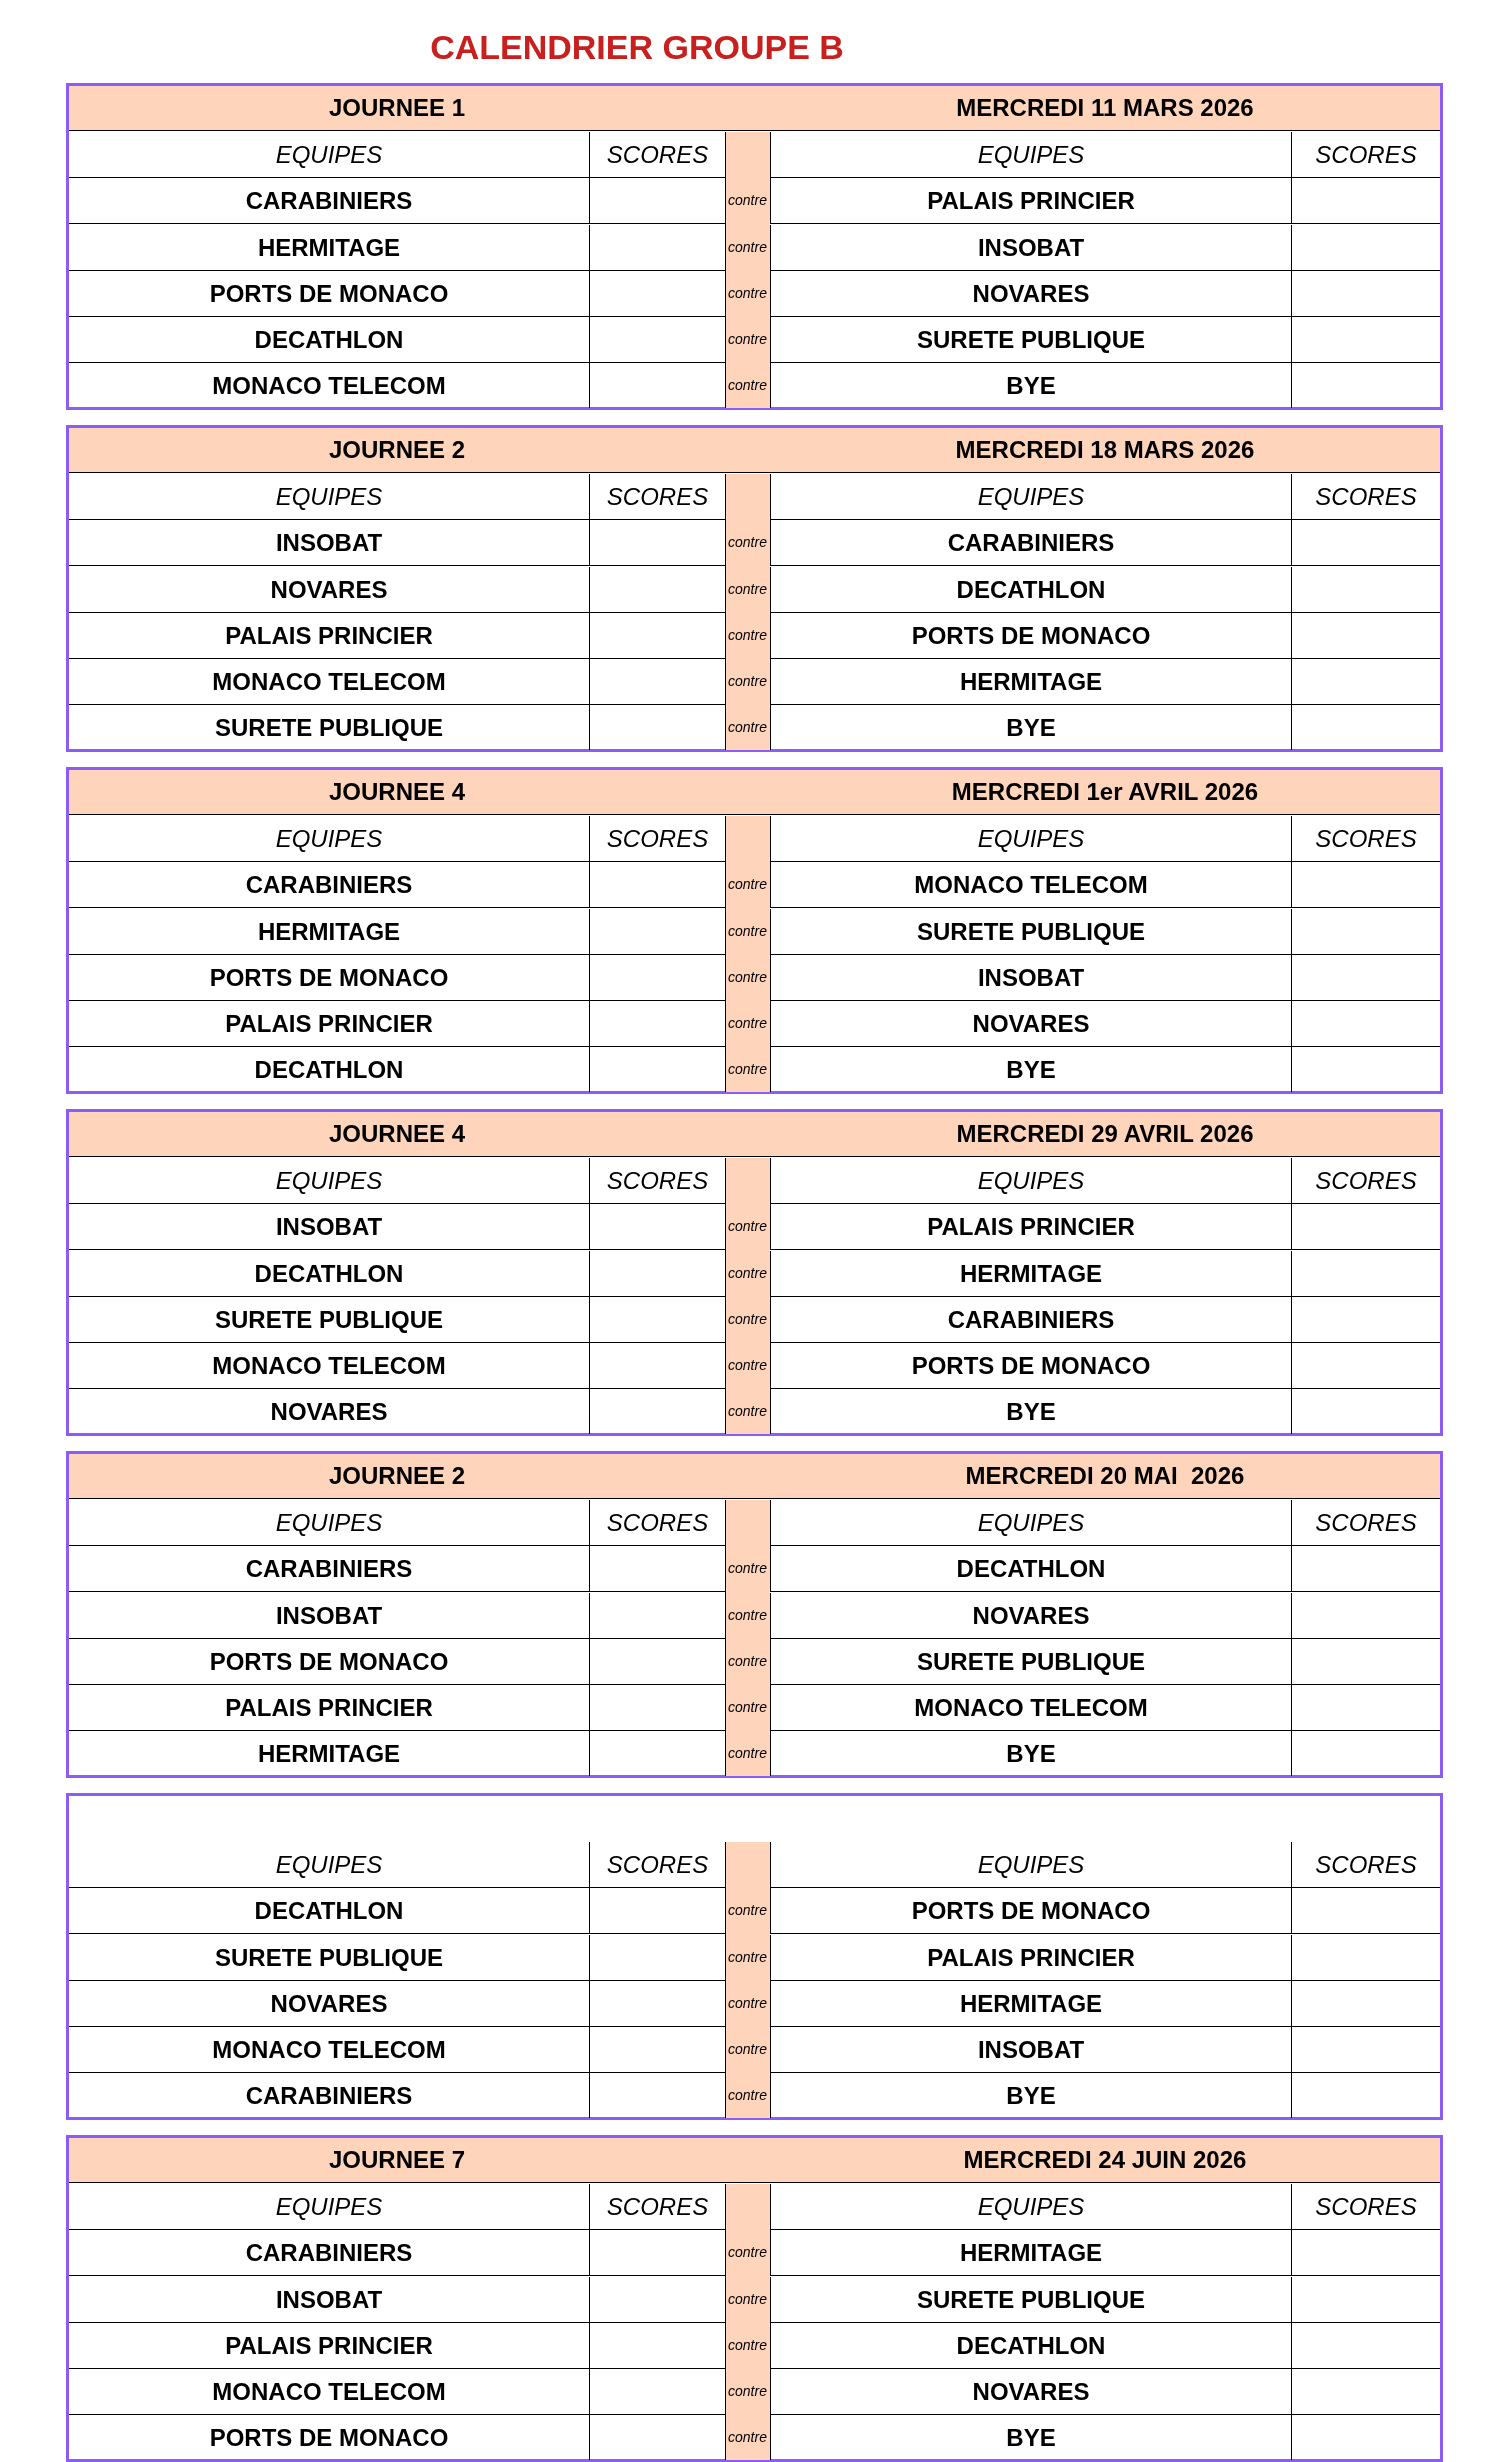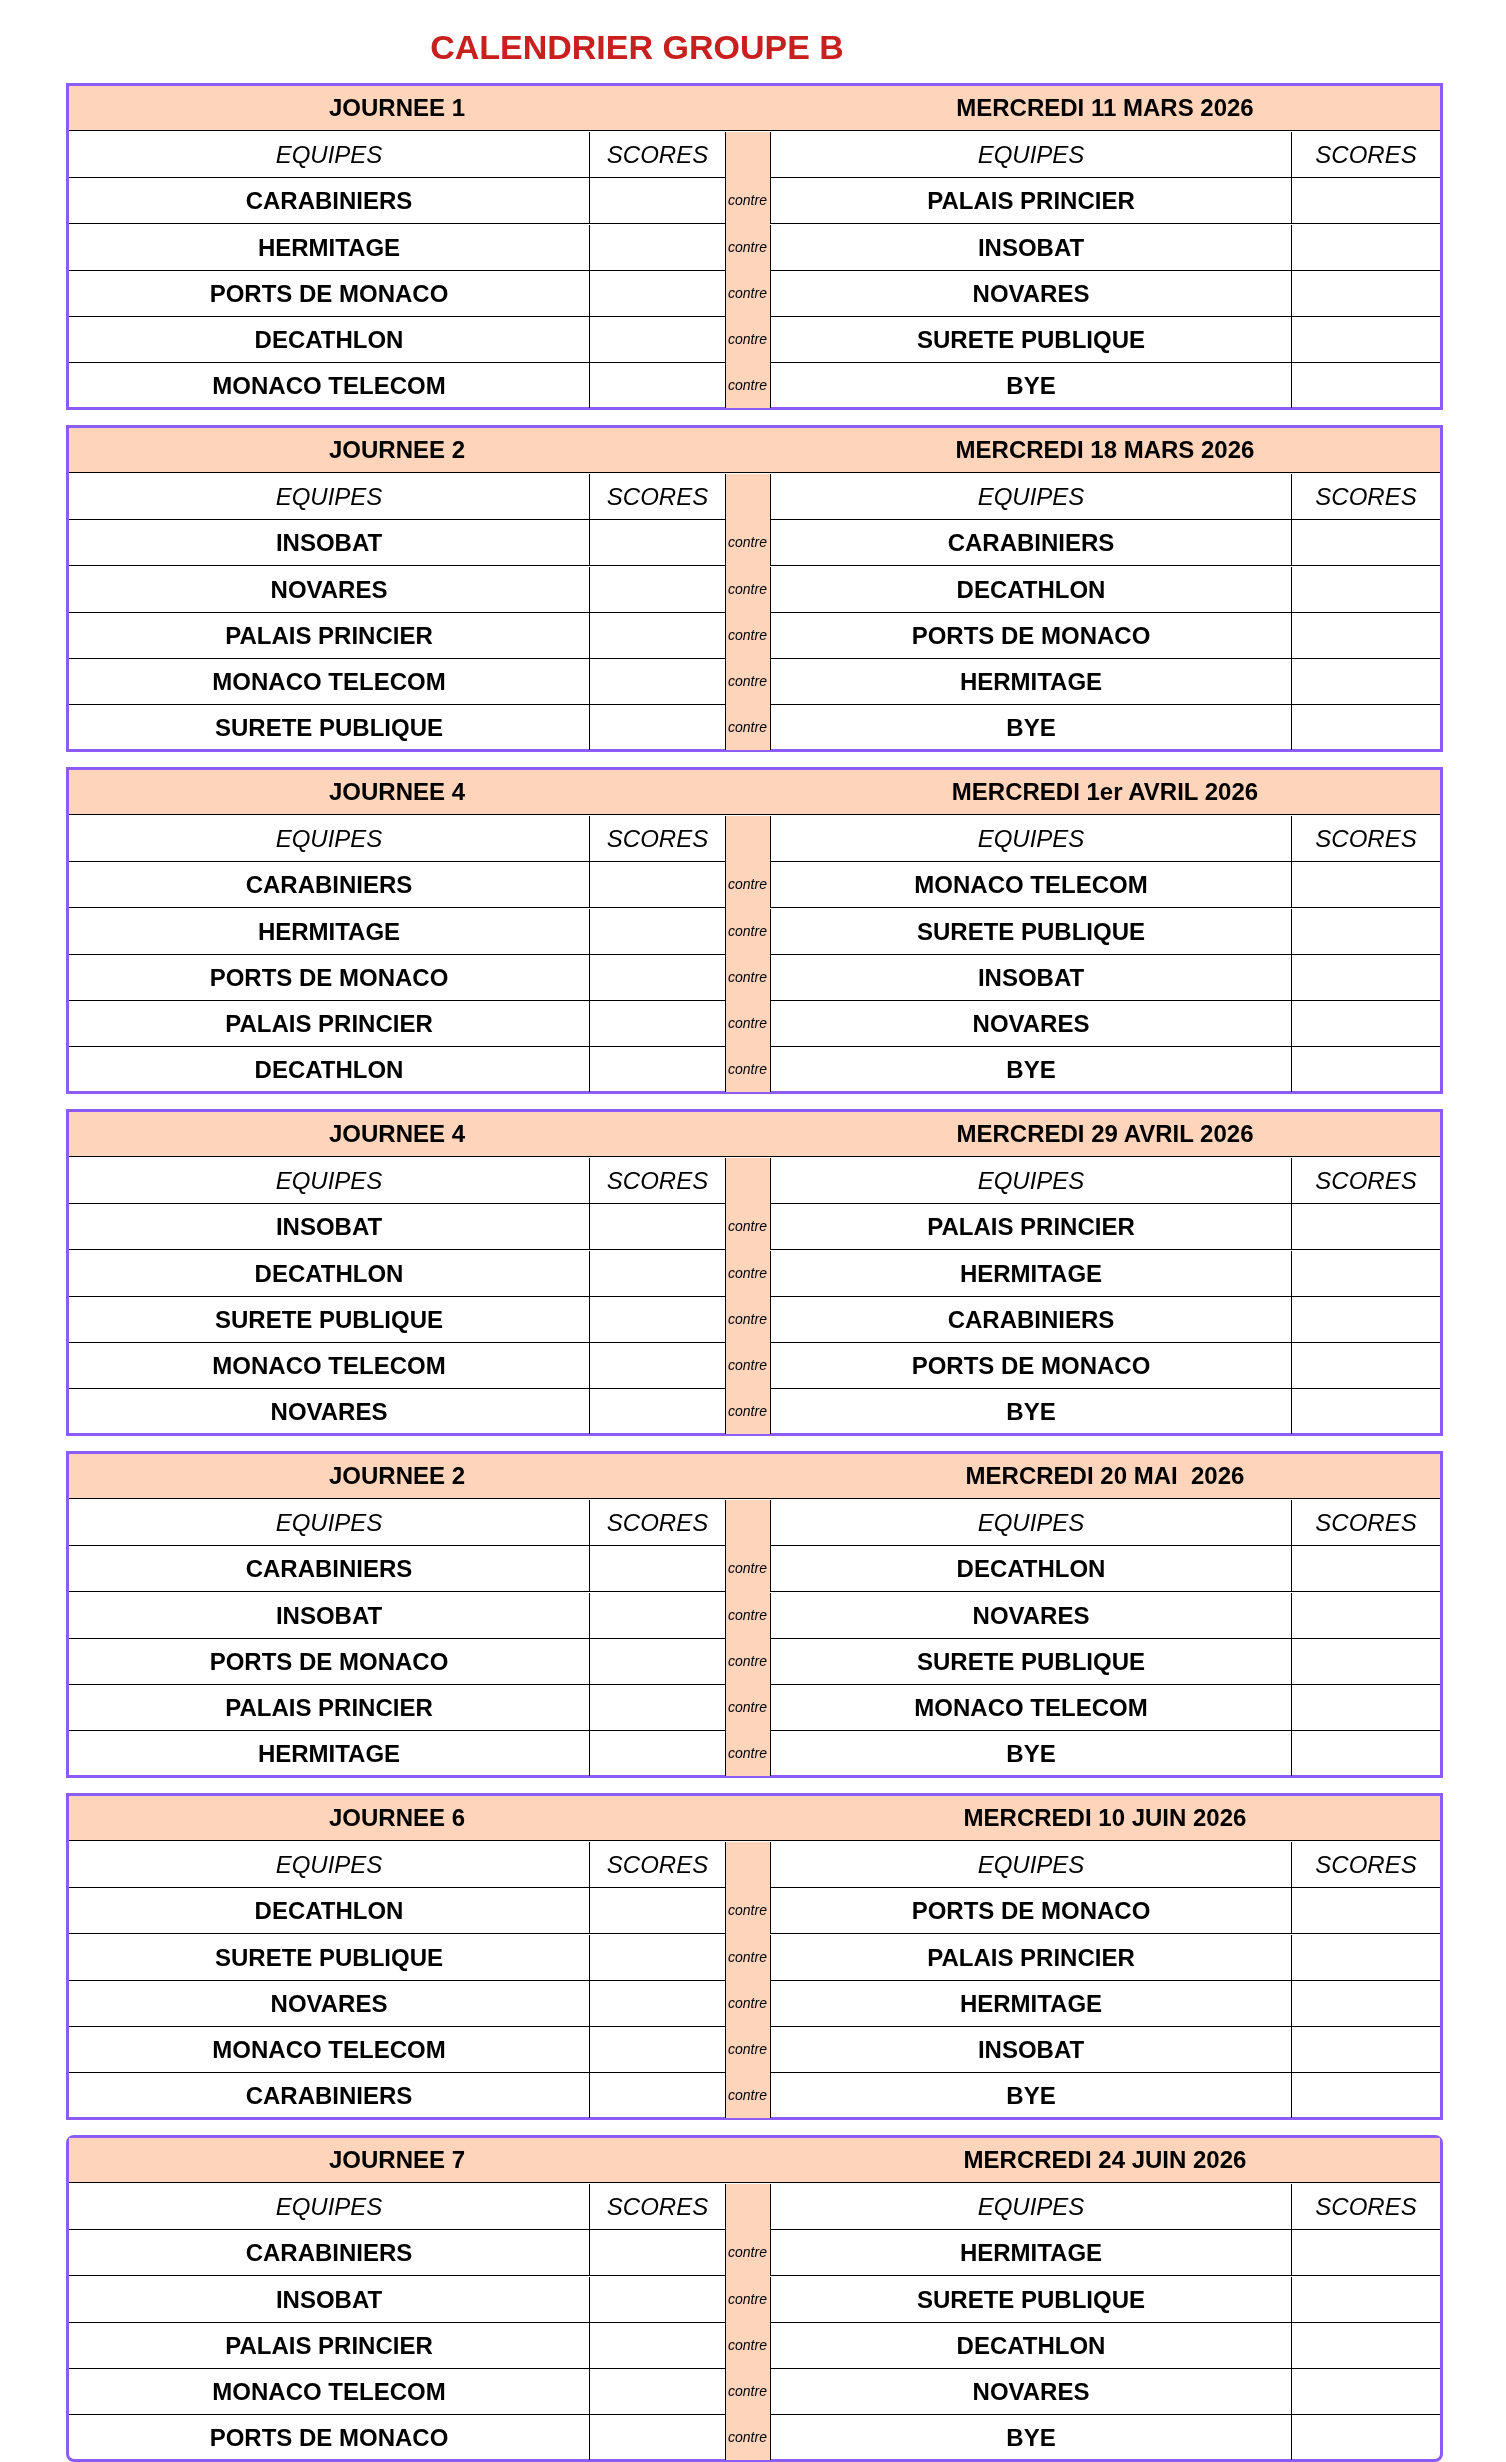--- a/index.html
+++ b/index.html
@@ -371,24 +371,20 @@
           <div class="contre" style="top: 46px;">contre</div>
           <div class="contre" style="top: 93px;">contre</div>
           <div class="contre" style="top: 139px;">contre</div>
           <div class="contre" style="top: 185px;">contre</div>
           <div class="contre" style="top: 231px;">contre</div>
         </div>
     </div>
   </div>
 
   <div class="journee" style="top: 1793px;">
-    <div class="j-header">
-      <div class="label">JOURNEE 6</div>
-      <div class="date">MERCREDI 10 JUIN 2026</div>
-    </div>
     <div class="grid">
       <div class="row has-line" style="top:0">
         <div class="cell c-eq-l colhead">EQUIPES</div>
         <div class="cell c-sc-l colhead">SCORES</div>
         <div class="cell c-eq-r colhead">EQUIPES</div>
         <div class="cell c-sc-r colhead">SCORES</div>
       </div>
       <div class="match-rows">
           <div class="row has-line" style="top: 46px;">
             <div class="cell c-eq-l team">DECATHLON</div>
@@ -424,21 +420,21 @@
       <div class="contre-col">
           <div class="contre" style="top: 46px;">contre</div>
           <div class="contre" style="top: 93px;">contre</div>
           <div class="contre" style="top: 139px;">contre</div>
           <div class="contre" style="top: 185px;">contre</div>
           <div class="contre" style="top: 231px;">contre</div>
         </div>
     </div>
   </div>
 
-  <div class="journee" style="top: 2135px; border-radius: 8px;">
+  <div class="journee" style="top: 2135px;">
     <div class="j-header">
       <div class="label">JOURNEE 7</div>
       <div class="date">MERCREDI 24 JUIN 2026</div>
     </div>
     <div class="grid">
       <div class="row has-line" style="top:0">
         <div class="cell c-eq-l colhead">EQUIPES</div>
         <div class="cell c-sc-l colhead">SCORES</div>
         <div class="cell c-eq-r colhead">EQUIPES</div>
         <div class="cell c-sc-r colhead">SCORES</div>

